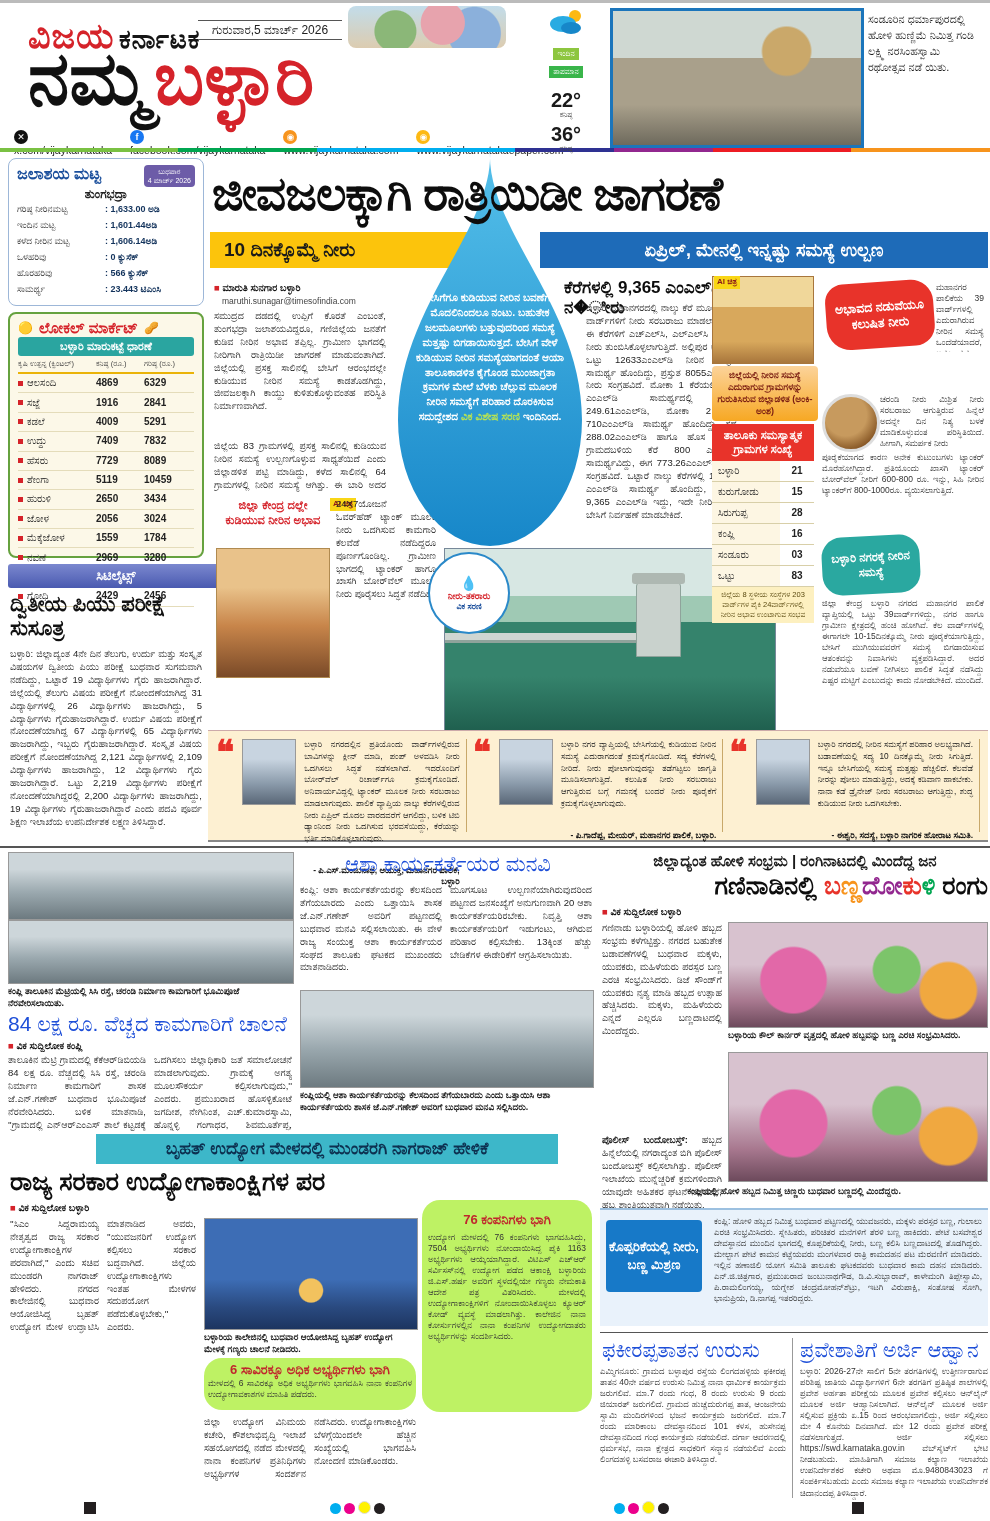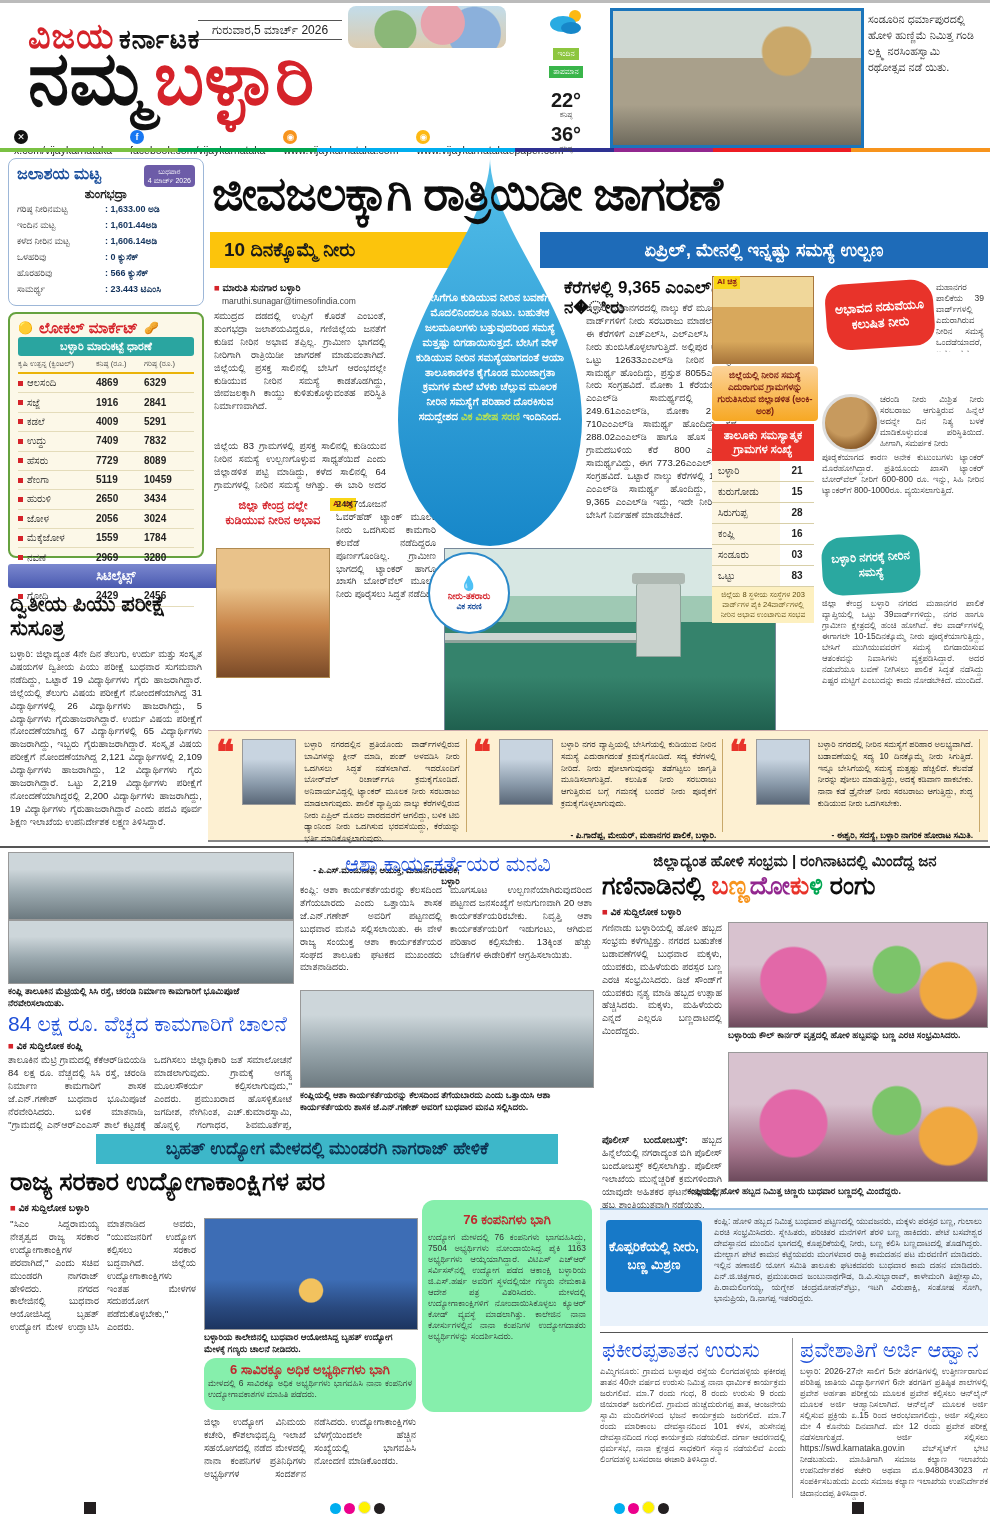--- a/index.html
+++ b/index.html
@@ -98,21 +98,21 @@
   .photo-holi{background:
     radial-gradient(circle at 25% 55%,#e268a8 0 16%,transparent 17%),
     radial-gradient(circle at 65% 45%,#7cc46a 0 13%,transparent 14%),
     radial-gradient(circle at 85% 65%,#f0a840 0 12%,transparent 13%),
     linear-gradient(180deg,#d8c2cf 0 40%,#a8788f 75%,#6d4a5c 100%);border:1px solid #999;}
   .photo-lamp{background:
     radial-gradient(circle at 50% 65%,#f2c25e 0 9%,transparent 10%),
     linear-gradient(180deg,#3d6db5 0 55%,#2a4a80 80%,#1d3560 100%);border:1px solid #999;}
   .cap{font-size:8.8px;font-weight:bold;color:#1a1a1a;line-height:1.35;}
   .teal-strip{background:#3db7c9;color:#0d3050;font-weight:bold;font-size:17px;display:flex;align-items:center;justify-content:center;}
-  .box-cream{background:#86efac;border-radius:12px;}
+  .box-cream{background:#bef264;border-radius:18px;}
   .box-cream .t{color:#c0272d;font-weight:bold;font-size:13px;text-align:center;padding-top:6px;}
   .box-blue{background:#1779c8;color:#fff;font-weight:bold;font-size:13px;text-align:center;border-radius:4px;display:flex;align-items:center;justify-content:center;line-height:1.4;}
   .panel-blue{background:#e9f2fb;border-top:2px solid #9cc0e0;}
   .regdot{width:11px;height:11px;border-radius:50%;display:inline-block;margin-right:3px;}
   .regsq{width:12px;height:12px;background:#231f20;display:inline-block;}
   .hr{background:#555;height:2px;}
   .colorize .c0{color:#e8332a}.colorize .c1{color:#f7941d}.colorize .c2{color:#00a651}
   .colorize .c3{color:#00aeef}.colorize .c4{color:#92278f}.colorize .c5{color:#ec008c}
 </style>
 </head>
@@ -440,21 +440,21 @@
   <div class="abs bodytxt jt" style="left:8px;top:1054px;width:138px;height:78px;overflow:hidden;">ತಾಲೂಕಿನ ಮೆಟ್ರಿ ಗ್ರಾಮದಲ್ಲಿ ಕೆಕೆಆರ್‌ಡಿಬಿಯಡಿ 84 ಲಕ್ಷ ರೂ. ವೆಚ್ಚದಲ್ಲಿ ಸಿಸಿ ರಸ್ತೆ, ಚರಂಡಿ ನಿರ್ಮಾಣ ಕಾಮಗಾರಿಗೆ ಶಾಸಕ ಜೆ.ಎನ್.ಗಣೇಶ್ ಬುಧವಾರ ಭೂಮಿಪೂಜೆ ನೆರವೇರಿಸಿದರು. ಬಳಿಕ ಮಾತನಾಡಿ, ''ಗ್ರಾಮದಲ್ಲಿ ಎನ್‌ಆರ್‌ಎಂಎಸ್ ಶಾಲೆ ಕಟ್ಟಡಕ್ಕೆ ನಿವೇಶನ</div>
   <div class="abs bodytxt jt" style="left:154px;top:1054px;width:138px;height:78px;overflow:hidden;">ಒದಗಿಸಲು ಜಿಲ್ಲಾಧಿಕಾರಿ ಜತೆ ಸಮಾಲೋಚನೆ ಮಾಡಲಾಗುವುದು. ಗ್ರಾಮಕ್ಕೆ ಅಗತ್ಯ ಮೂಲಸೌಕರ್ಯ ಕಲ್ಪಿಸಲಾಗುವುದು,'' ಎಂದರು. ಪ್ರಮುಖರಾದ ಹೊಸಳ್ಳಿಕೋಟೆ ಜಗದೀಶ, ನೇಗಿನಿಂತ, ಎಚ್.ಕುಮಾರಸ್ವಾಮಿ, ಹೊನ್ನಳ್ಳಿ ಗಂಗಾಧರ, ಶಿವಮೂರ್ತೆಪ್ಪ, ಎಚ್.ಜಗದೀಶ, ಮಲ್ಲಿಕಾರ್ಜುನ, ತಿಮ್ಮಪ್ಪಸೇರಿ ಇತರರಿದ್ದರು.</div>
 
   <div class="abs sec-head-sm" style="left:300px;top:852px;width:296px;text-align:center;">ಆಶಾ ಕಾರ್ಯಕರ್ತೆಯರ ಮನವಿ</div>
   <div class="abs bodytxt jt" style="left:300px;top:884px;width:142px;height:102px;overflow:hidden;">ಕಂಪ್ಲಿ: ಆಶಾ ಕಾರ್ಯಕರ್ತೆಯರನ್ನು ಕೆಲಸದಿಂದ ತೆಗೆಯಬಾರದು ಎಂದು ಒತ್ತಾಯಿಸಿ ಶಾಸಕ ಜೆ.ಎನ್.ಗಣೇಶ್ ಅವರಿಗೆ ಪಟ್ಟಣದಲ್ಲಿ ಬುಧವಾರ ಮನವಿ ಸಲ್ಲಿಸಲಾಯಿತು. ಈ ವೇಳೆ ರಾಜ್ಯ ಸಂಯುಕ್ತ ಆಶಾ ಕಾರ್ಯಕರ್ತೆಯರ ಸಂಘದ ತಾಲೂಕು ಘಟಕದ ಮುಖಂಡರು ಮಾತನಾಡಿದರು.</div>
   <div class="abs bodytxt jt" style="left:450px;top:884px;width:142px;height:102px;overflow:hidden;">ಮೂಗಸೂಟ ಉಲ್ಬಣನೆಯಾಗಿರುವುದರಿಂದ ಪಟ್ಟಣದ ಜನಸಂಖ್ಯೆಗೆ ಅನುಗುಣವಾಗಿ 20 ಆಶಾ ಕಾರ್ಯಕರ್ತೆಯರಿರಬೇಕು. ನಿವೃತ್ತಿ ಆಶಾ ಕಾರ್ಯಕರ್ತೆಯರಿಗೆ ಇಡುಗಂಟು, ಆಗಿರುವ ಪರಿಹಾರ ಕಲ್ಪಿಸಬೇಕು. 13ಕ್ಕಿಂತ ಹೆಚ್ಚು ಬೇಡಿಕೆಗಳ ಈಡೇರಿಕೆಗೆ ಆಗ್ರಹಿಸಲಾಯಿತು.</div>
   <div class="abs photo-grey" style="left:300px;top:990px;width:292px;height:96px;"></div>
   <div class="abs cap" style="left:300px;top:1090px;width:292px;">ಕಂಪ್ಲಿಯಲ್ಲಿ ಆಶಾ ಕಾರ್ಯಕರ್ತೆಯರನ್ನು ಕೆಲಸದಿಂದ ತೆಗೆಯಬಾರದು ಎಂದು ಒತ್ತಾಯಿಸಿ ಆಶಾ ಕಾರ್ಯಕರ್ತೆಯರು ಶಾಸಕ ಜೆ.ಎನ್.ಗಣೇಶ್ ಅವರಿಗೆ ಬುಧವಾರ ಮನವಿ ಸಲ್ಲಿಸಿದರು.</div>
 
   <div class="abs kicker" style="left:602px;top:852px;width:386px;">ಜಿಲ್ಲಾದ್ಯಂತ ಹೋಳಿ ಸಂಭ್ರಮ | ರಂಗಿನಾಟದಲ್ಲಿ ಮಿಂದೆದ್ದ ಜನ</div>
-  <div class="abs sec-head" style="left:602px;top:872px;width:386px;text-align:left;white-space:nowrap;">
+  <div class="abs sec-head" style="left:602px;top:872px;width:386px;text-align:right;white-space:nowrap;">
     <span>ಗಣಿನಾಡಿನಲ್ಲಿ</span>
     <span class="colorize"><span class="c0">ಬ</span><span class="c1">ಣ</span><span class="c2">್</span><span class="c3">ಣ</span><span class="c4">ದ</span><span class="c5">ೋ</span><span class="c0">ಕ</span><span class="c1">ು</span><span class="c2">ಳ</span><span class="c3">ಿ</span></span>
     <span>ರಂಗು</span>
   </div>
   <div class="abs byline" style="left:602px;top:906px;"><span class="sq">■ </span><span>ವಿಕ ಸುದ್ದಿಲೋಕ ಬಳ್ಳಾರಿ</span></div>
   <div class="abs bodytxt jt" style="left:602px;top:922px;width:120px;height:208px;overflow:hidden;">ಗಣಿನಾಡು ಬಳ್ಳಾರಿಯಲ್ಲಿ ಹೋಳಿ ಹಬ್ಬದ ಸಂಭ್ರಮ ಕಳೆಗಟ್ಟಿತ್ತು. ನಗರದ ಬಹುತೇಕ ಬಡಾವಣೆಗಳಲ್ಲಿ ಬುಧವಾರ ಮಕ್ಕಳು, ಯುವಕರು, ಮಹಿಳೆಯರು ಪರಸ್ಪರ ಬಣ್ಣ ಎರಚಿ ಸಂಭ್ರಮಿಸಿದರು. ಡಿಜೆ ಸೌಂಡ್‌ಗೆ ಯುವಕರು ನೃತ್ಯ ಮಾಡಿ ಹಬ್ಬದ ಉತ್ಸಾಹ ಹೆಚ್ಚಿಸಿದರು. ಮಕ್ಕಳು, ಮಹಿಳೆಯರು ಎನ್ನದೆ ಎಲ್ಲರೂ ಬಣ್ಣದಾಟದಲ್ಲಿ ಮಿಂದೆದ್ದರು.</div>
   <div class="abs photo-holi" style="left:728px;top:922px;width:258px;height:104px;"></div>
   <div class="abs cap" style="left:728px;top:1030px;width:258px;">ಬಳ್ಳಾರಿಯ ಕೌಲ್ ಕಾರ್ನರ್ ವೃತ್ತದಲ್ಲಿ ಹೋಳಿ ಹಬ್ಬವನ್ನು ಬಣ್ಣ ಎರಚಿ ಸಂಭ್ರಮಿಸಿದರು.</div>
   <div class="abs photo-holi" style="left:728px;top:1052px;width:258px;height:128px;"></div>
   <div class="abs bodytxt jt" style="left:602px;top:1134px;width:120px;height:76px;overflow:hidden;">

